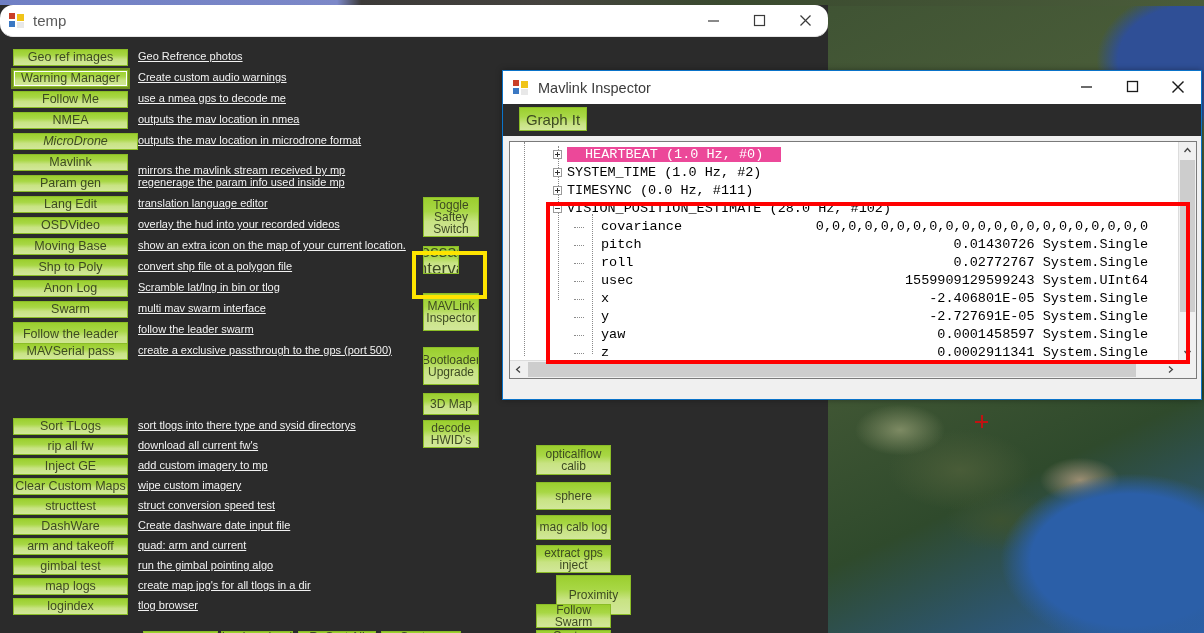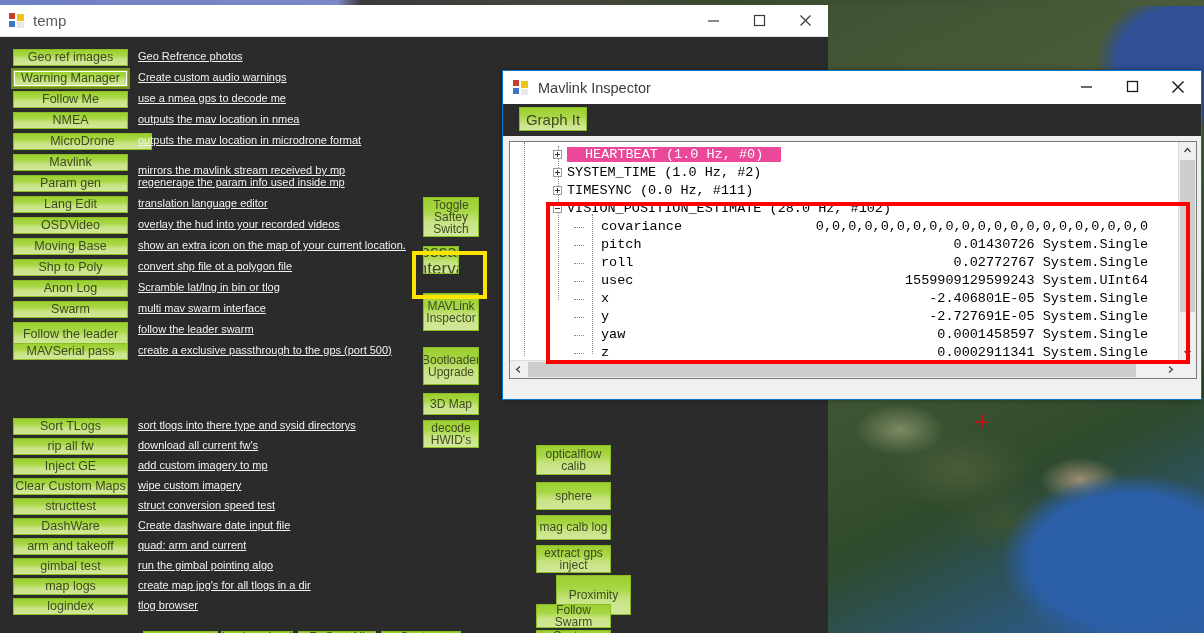--- a/index.html
+++ b/index.html
@@ -46,20 +46,21 @@
   }
 
   
   #temp-window{
     position:absolute;left:0;top:5px;width:828px;height:628px;
     background:#2b2b2b;z-index:5;overflow:hidden;
   }
   #temp-titlebar{
     height:31px;background:#ffffff;display:flex;align-items:center;
     border-bottom:1px solid #e6e6e6;
+    border-radius:13px;
   }
   #temp-title-icon{
     width:16px;height:16px;margin-left:9px;margin-right:8px;position:relative;flex:0 0 auto;
   }
   .vsicon{position:relative;width:16px;height:16px;display:inline-block;}
   .vsicon i{position:absolute;display:block;}
   .vsicon i.a{left:0;top:0;width:6px;height:6px;background:#ca3f28;}
   .vsicon i.b{left:8px;top:1px;width:7px;height:7px;background:#f0c419;}
   .vsicon i.c{left:0;top:8px;width:6px;height:6px;background:#3b78c3;}
   .vsicon i.d{left:8px;top:9px;width:7px;height:6px;background:#e8e8e8;}
@@ -249,21 +250,21 @@
   <div id="temp-body">
 
   <div class="gbtn" style="left: 13px; top: 12px; width: 115px; height: 17px;">Geo ref images</div>
       <div class="desc" style="left: 138px; top: 13px;">Geo Refrence photos</div>
       <div class="gbtn focused" style="left: 13px; top: 33px; width: 115px; height: 17px;">Warning Manager</div>
       <div class="desc" style="left: 138px; top: 34px;">Create custom audio warnings</div>
       <div class="gbtn" style="left: 13px; top: 54px; width: 115px; height: 17px;">Follow Me</div>
       <div class="desc" style="left: 138px; top: 55px;">use a nmea gps to decode me</div>
       <div class="gbtn" style="left: 13px; top: 75px; width: 115px; height: 17px;">NMEA</div>
       <div class="desc" style="left: 138px; top: 76px;">outputs the mav location in nmea</div>
-      <div class="gbtn" style="left: 13px; top: 96px; width: 139px; height: 17px;">MicroDrone</div>
+      <div class="gbtn" style="left: 13px; top: 96px; width: 125px; height: 17px; font-style: italic;">MicroDrone</div>
       <div class="desc" style="left: 138px; top: 97px;">outputs the mav location in microdrone format</div>
       <div class="gbtn" style="left: 13px; top: 117px; width: 115px; height: 17px;">Mavlink</div>
       <div class="desc" style="left: 138px; top: 127px;">mirrors the mavlink stream received by mp</div>
       <div class="gbtn" style="left: 13px; top: 138px; width: 115px; height: 17px;">Param gen</div>
       <div class="desc" style="left: 138px; top: 139px;">regenerage the param info used inside mp</div>
       <div class="gbtn" style="left: 13px; top: 159px; width: 115px; height: 17px;">Lang Edit</div>
       <div class="desc" style="left: 138px; top: 160px;">translation language editor</div>
       <div class="gbtn" style="left: 13px; top: 180px; width: 115px; height: 17px;">OSDVideo</div>
       <div class="desc" style="left: 138px; top: 181px;">overlay the hud into your recorded videos</div>
       <div class="gbtn" style="left: 13px; top: 201px; width: 115px; height: 17px;">Moving Base</div>

